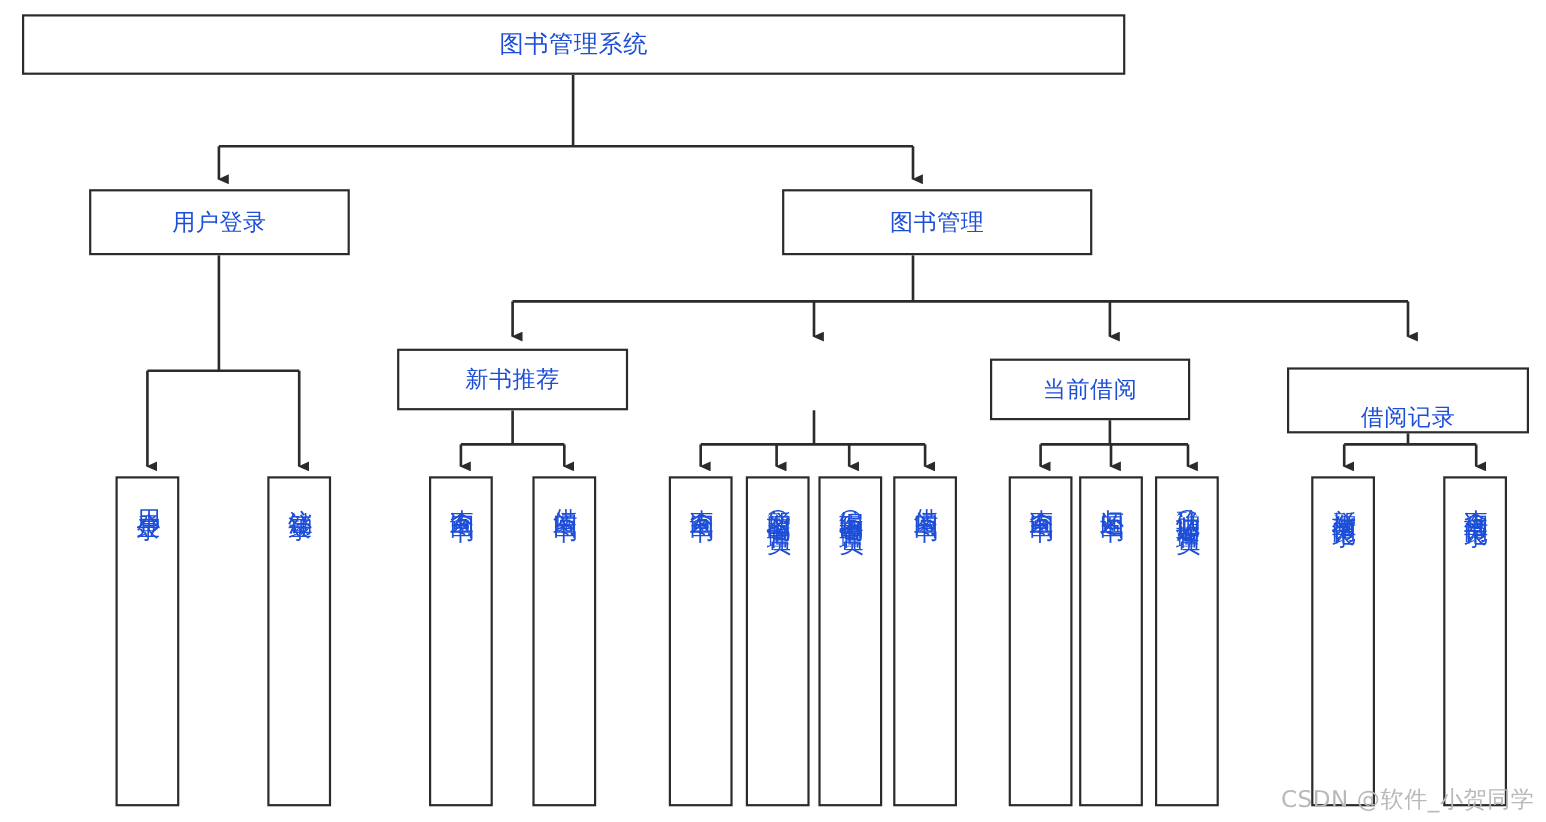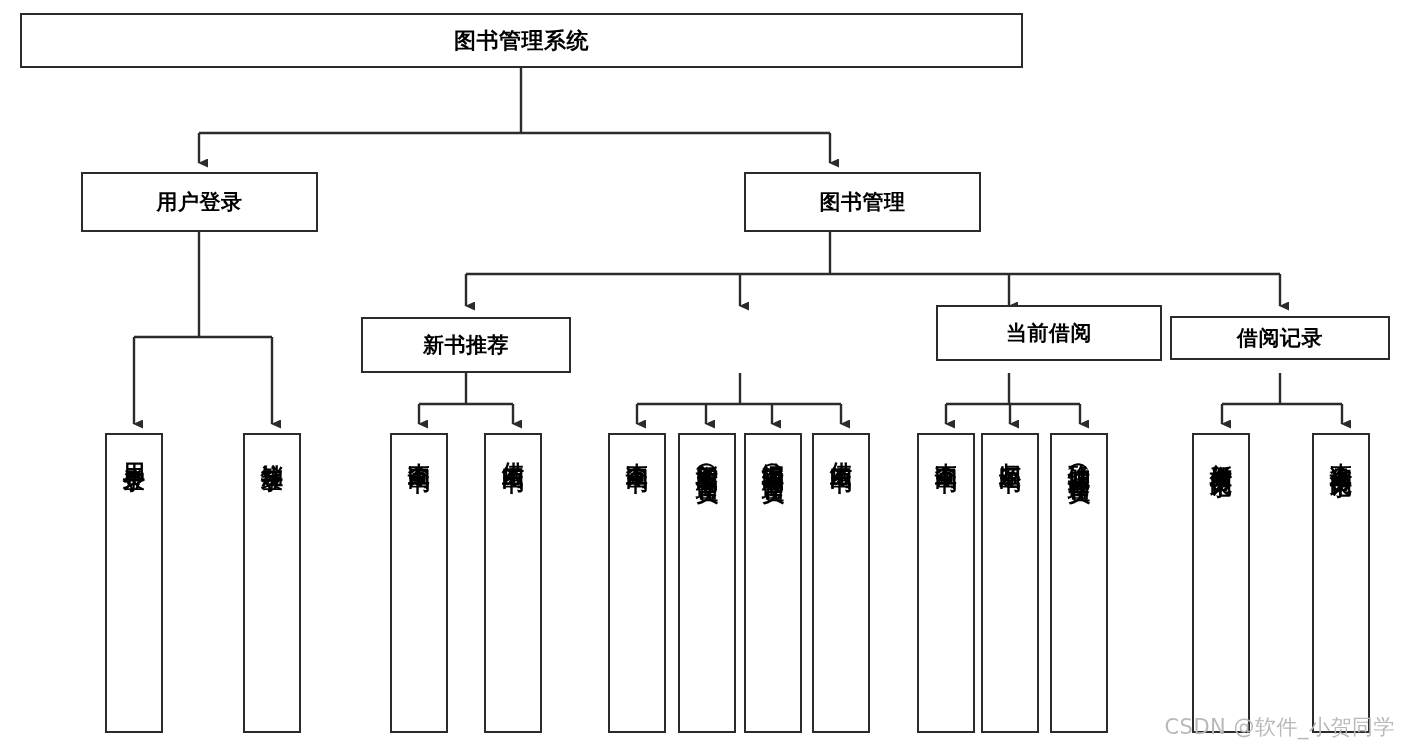--- a/index.html
+++ b/index.html
@@ -27,22 +27,21 @@
     pointer-events: none;
   }
   .node {
     position: absolute;
     box-sizing: border-box;
     background: #ffffff;
     border: 2px solid #2b2b2b;
     display: flex;
     align-items: center;
     justify-content: center;
-    color: #000000;
-    font-weight: bold;
+    color: #1d4ed8;
   }
   .node-label {
     display: block;
     text-align: center;
     line-height: 1.18;
     letter-spacing: 0.5px;
   }
   
   .node.horiz .node-label {
     font-size: 21px;
@@ -131,34 +130,34 @@
   </svg>
 
   <div class="node horiz root" style="left:20px; top:13px; width:1003px; height:55px;">
     <span class="node-label">图书管理系统</span>
   </div>
 
   <div class="node horiz" style="left:81px; top:172px; width:237px; height:60px;">
     <span class="node-label">用户登录</span>
   </div>
 
-  <div class="node horiz" style="left:744px; top:172px; width:237px; height:60px;justify-content:center;">
+  <div class="node horiz" style="left:711px; top:172px; width:282px; height:60px;justify-content:center;">
     <span class="node-label">图书管理</span>
   </div>
 
   <div class="node horiz" style="left:361px; top:317px; width:210px; height:56px;">
     <span class="node-label">新书推荐</span>
   </div>
 
 
-  <div class="node horiz" style="left:900px; top:305px; width:226px; height:56px;margin-left:36px;">
+  <div class="node horiz" style="left:900px; top:326px; width:182px; height:56px;">
     <span class="node-label">当前借阅</span>
   </div>
 
-  <div class="node horiz" style="left:1170px; top:316px; width:220px; height:44px;">
+  <div class="node horiz" style="left:1170px; top:334px; width:220px; height:60px;align-items:flex-end;">
     <span class="node-label">借阅记录</span>
   </div>
 
   <div class="node vert" style="left:105px; top:433px; width:58px; height:300px;">
     <span class="node-label">用户登录</span>
   </div>
 
   <div class="node vert" style="left:243px; top:433px; width:58px; height:300px;">
     <span class="node-label">注销登录</span>
   </div>

